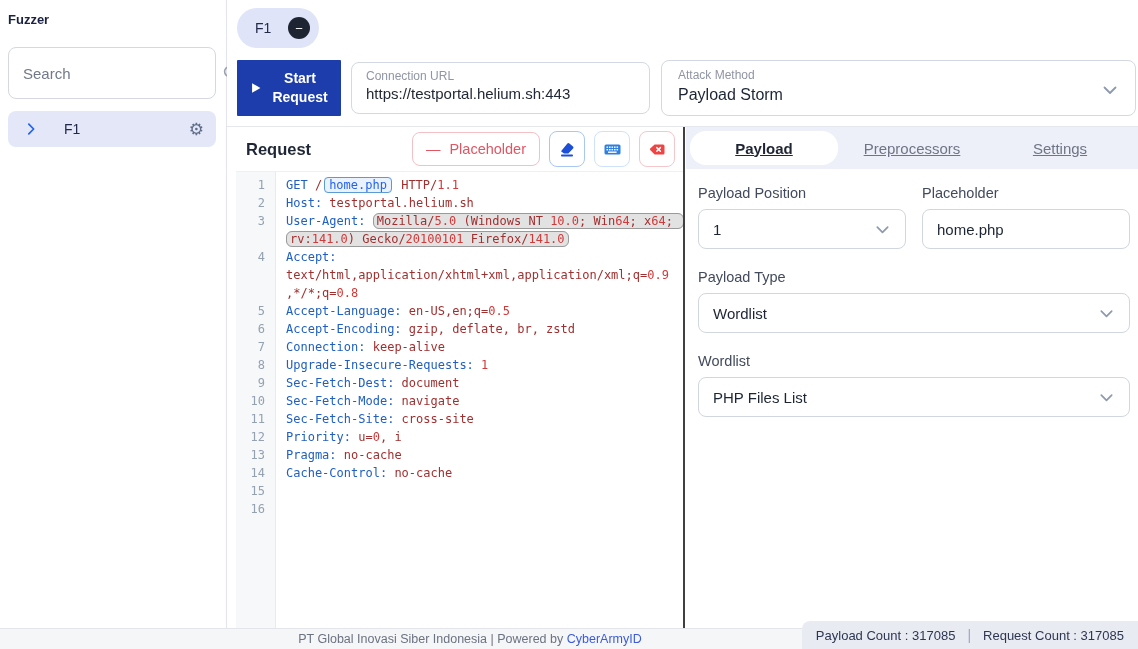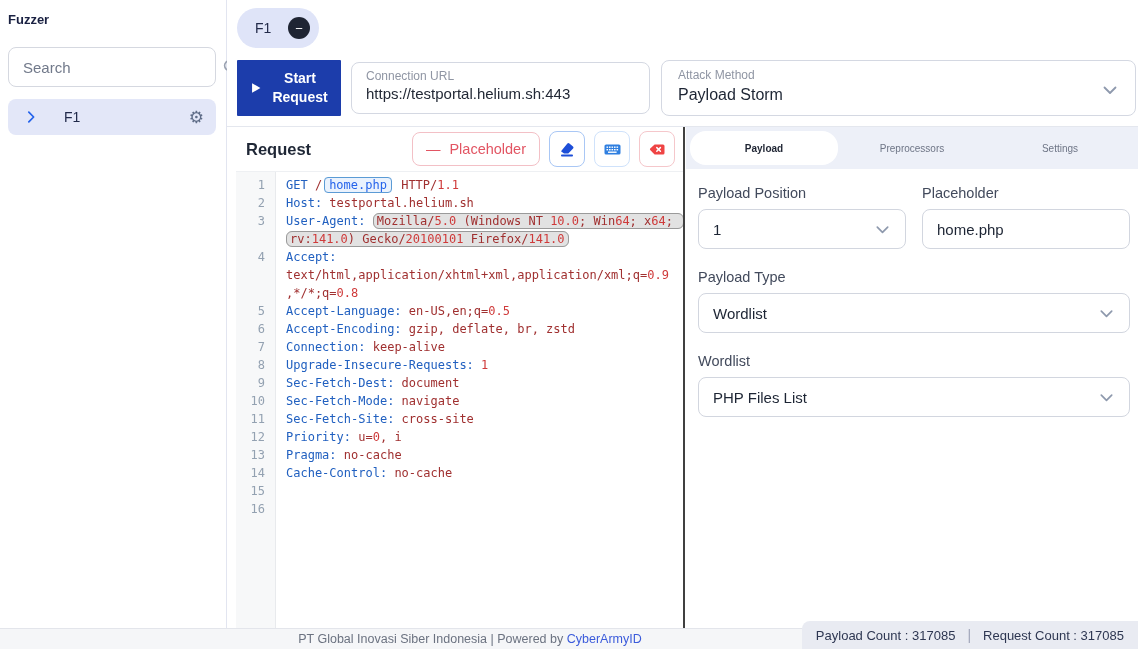--- a/index.html
+++ b/index.html
@@ -5,21 +5,21 @@
   * { margin:0; padding:0; box-sizing:border-box; }
   html,body { width:1138px; height:649px; }
   body {
     position:relative; overflow:hidden; background:#fff;
     font-family:"Liberation Sans", sans-serif; color:#1f2736;
   }
   
   .sidebar { position:absolute; left:0; top:0; width:227px; height:628px;
     background:#fff; border-right:1px solid #e2e5f0; }
   .sidebar-title { padding:12px 14px 0 8px; font-size:13px; font-weight:700; color:#1a2142; }
-  .search-box { margin:20px 10px 0 8px; height:40px; border:1px solid #d5d8e0; border-radius:8px;
+  .search-box { margin:20px 10px 0 8px; height:52px; border:1px solid #d5d8e0; border-radius:8px;
     display:flex; align-items:center; padding:0 12px 0 14px; }
   .search-box input { flex:1; border:none; outline:none; font-size:15px; color:#374151;
     font-family:"Liberation Sans", sans-serif; background:transparent; }
   .search-box input::placeholder { color:#71798a; }
   .fuzzer-item { margin:12px 10px 0 8px; height:36px; background:#e3e7f8; border-radius:8px;
     display:flex; align-items:center; padding:0 12px 0 16px; cursor:pointer; }
   .fuzzer-item .label { margin-left:26px; font-size:14px; color:#20294a; }
   .gear { margin-left:auto; font-size:17px; color:#5f6d88; line-height:1; }
   
   .main-top { position:absolute; left:227px; top:0; width:911px; height:127px;
@@ -75,22 +75,22 @@
   .seg-pill { color:#2563eb; background:#eaf2fd; border:1px solid #5b9bd5; border-radius:4px;
     padding:0 4px; margin:0 2px; }
   .seg-hl { color:#a03030; background:#e2e2e2; border:1px solid #9a9a9a; border-radius:6px;
     padding:0 3px; -webkit-box-decoration-break:clone; box-decoration-break:clone; }
   .editor-status { flex:0 0 44px; background:#f8f9fb; border-top:1px solid #e3e5ea;
     border-left:1px solid #e9ebef; padding:5px 12px; font-family:"DejaVu Sans Mono", monospace;
     font-size:12px; line-height:16px; color:#5b6270; }
   
   .side-panel { position:absolute; left:686px; top:127px; right:0; bottom:21px; background:#fff; }
   .tabbar { height:42px; background:#edf0f8; display:flex; align-items:stretch; padding:4px; }
-  .tab { flex:1; display:flex; align-items:center; justify-content:center; font-size:10px;
-    color:#6e7586; cursor:pointer; border-radius:16px; }
+  .tab { flex:1; display:flex; align-items:center; justify-content:center; font-size:15px;
+    color:#6e7586; cursor:pointer; border-radius:16px;text-decoration:underline; }
   .tab.active { background:#fff; color:#1f2533; font-weight:700; }
   .panel-form { padding:16px 8px 0 12px; }
   .form-row { display:flex; gap:16px; }
   .form-col { flex:1; }
   .f-label { font-size:14.5px; color:#424a5c; margin-bottom:8px; }
   .f-field { height:40px; border:1px solid #d2d6df; border-radius:8px; display:flex;
     align-items:center; padding:0 14px; font-size:15px; color:#1d2534; background:#fff; cursor:pointer; }
   .f-field .chev { margin-left:auto; }
   .f-input { width:100%; height:40px; border:1px solid #d2d6df; border-radius:8px; padding:0 14px;
     font-size:15px; color:#1d2534; outline:none; font-family:"Liberation Sans", sans-serif; }

